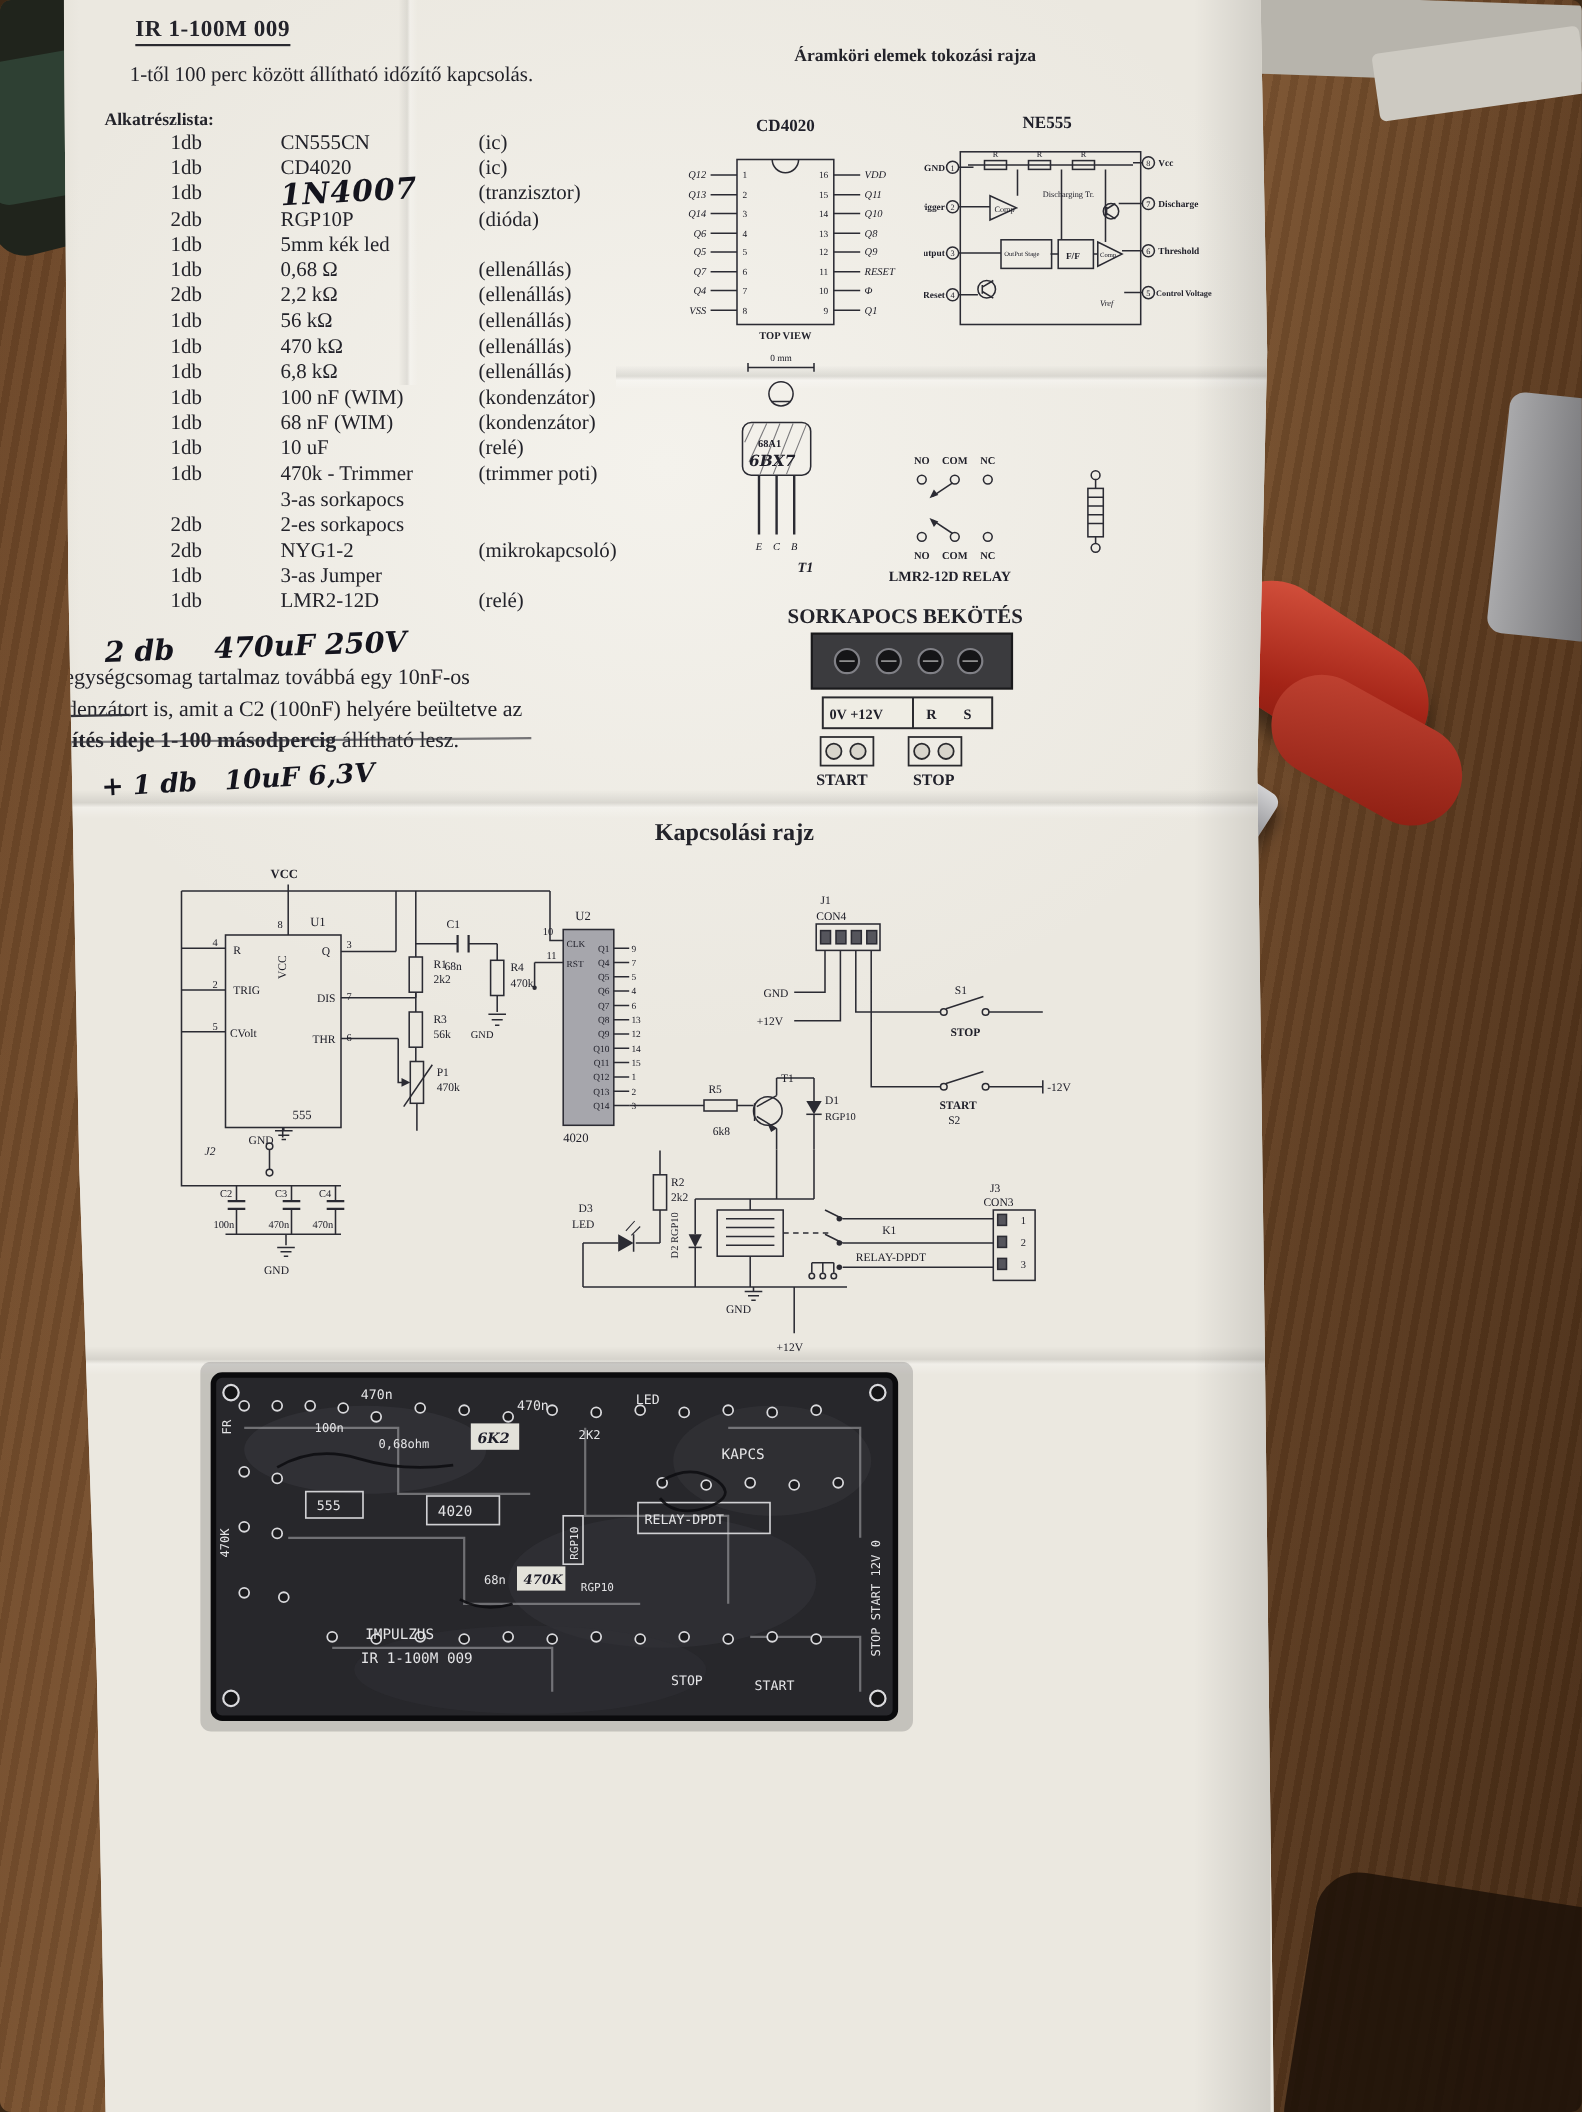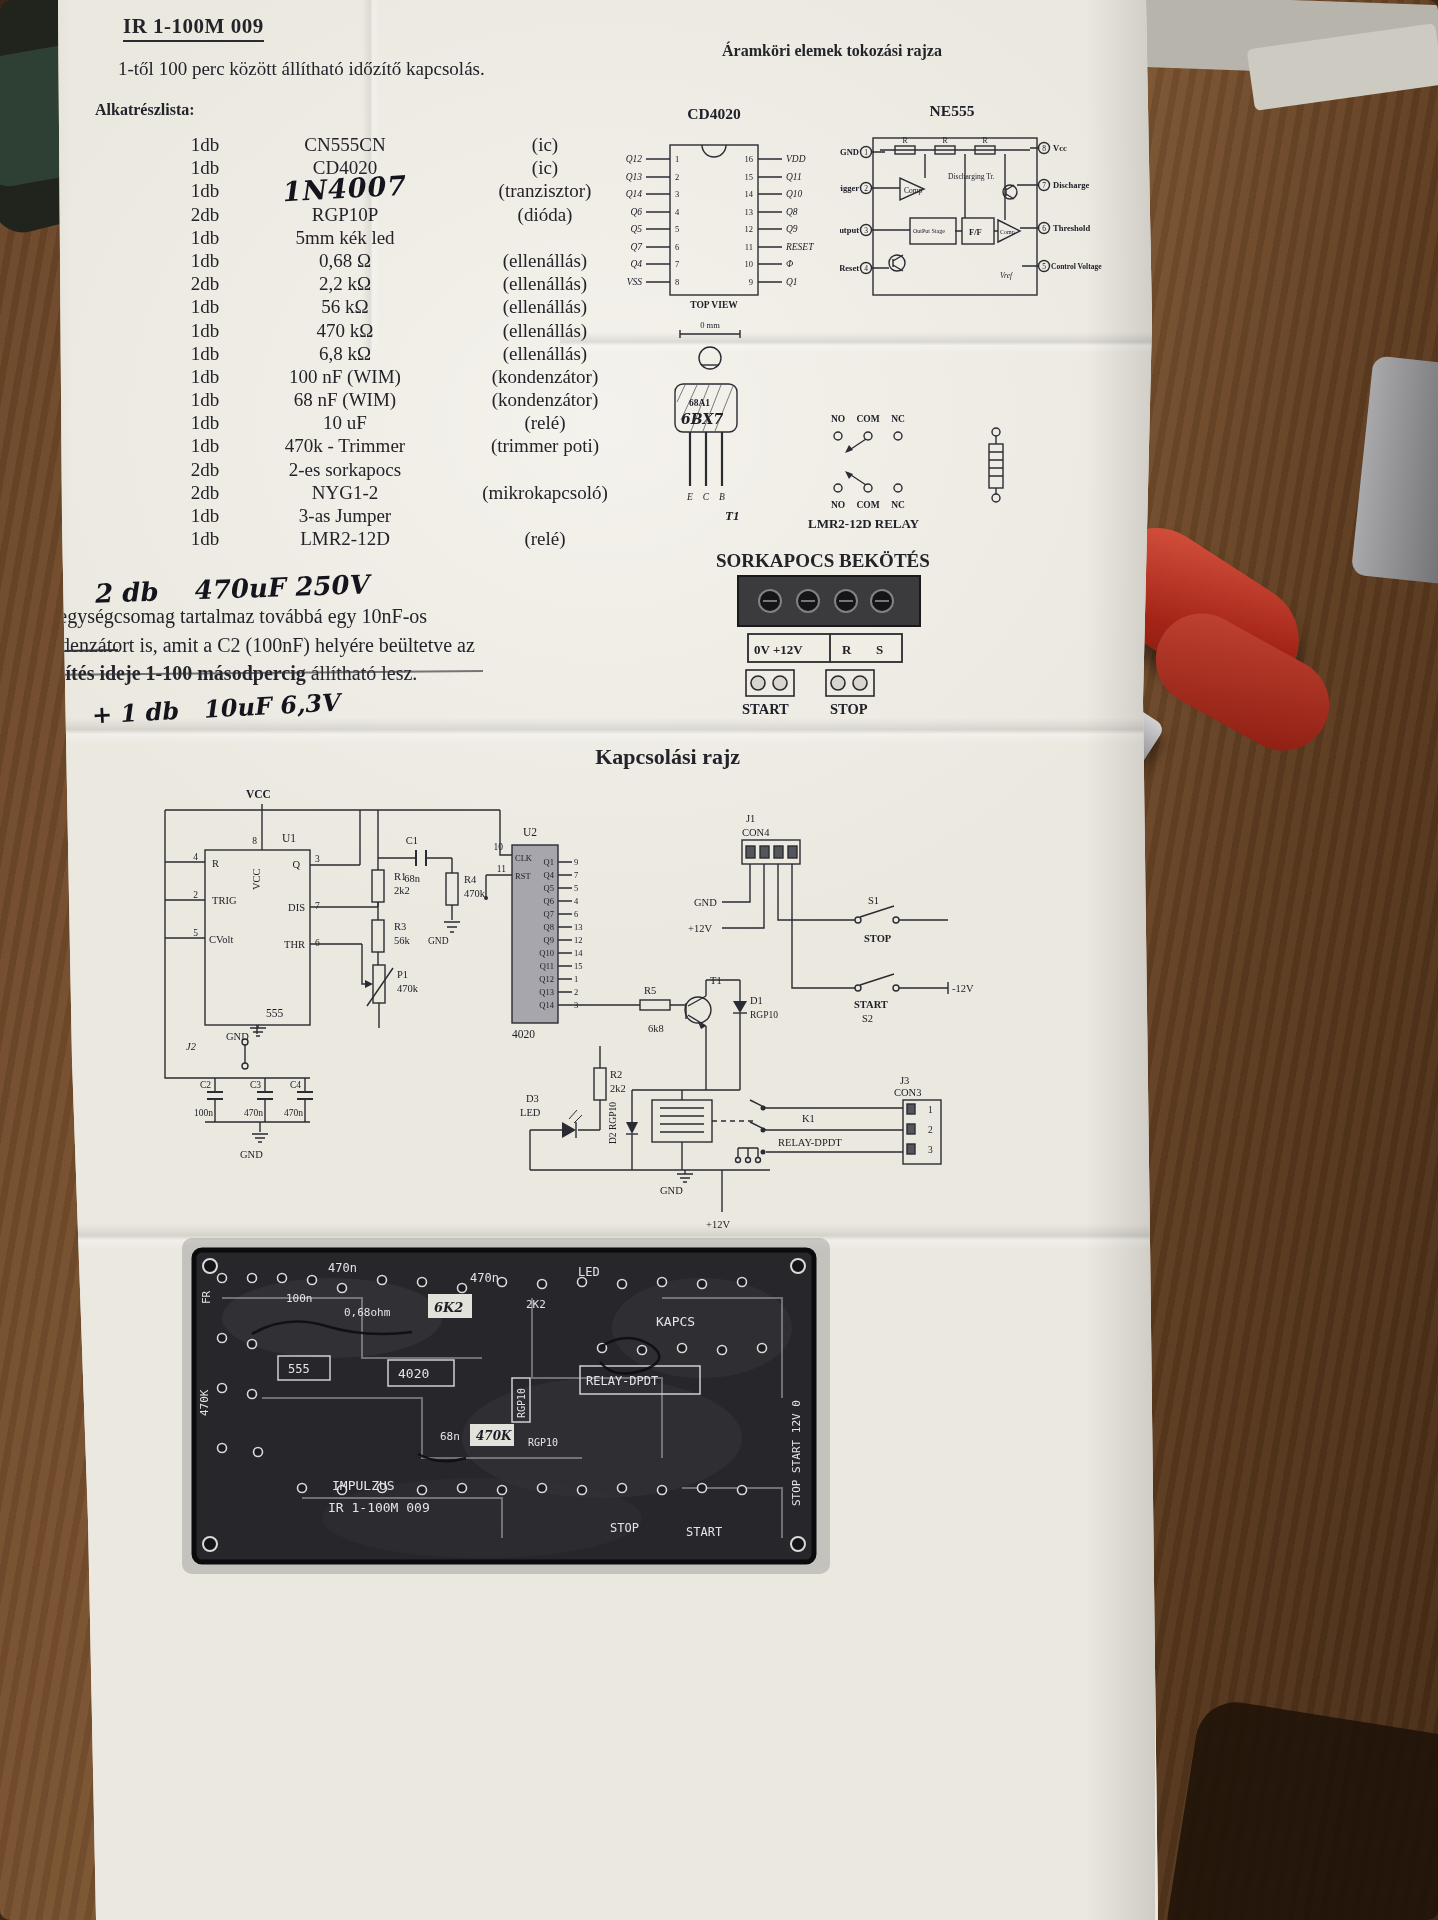--- a/index.html
+++ b/index.html
@@ -66,21 +66,21 @@
     <div class="crease ch abs" style="left:0;top:718px;width:1160px;height:26px;"></div>
     <div class="crease ch abs" style="left:0;top:1224px;width:1160px;height:26px;"></div>
     <div class="crease cv abs" style="left:362px;top:0;width:18px;height:350px;"></div>
     <div class="crease abs" style="left:1085px;top:0;width:70px;height:1920px;background:linear-gradient(to right,rgba(0,0,0,0),rgba(0,0,0,.12));"></div>
 
     <div class="abs title" style="left:123px;top:14px;">IR 1-100M 009</div>
     <div class="abs sub" style="left:118px;top:58px;">1-től 100 perc között állítható időzítő kapcsolás.</div>
     <div class="abs h2" style="left:722px;top:42px;">Áramköri elemek tokozási rajza</div>
 
     <div class="abs h2" style="left:95px;top:101px;">Alkatrészlista:</div>
-    <div class="abs plist" style="left:95px;top:133px;text-align:center;">
+    <div class="abs plist" style="left:95px;top:118px;">
       <div class="prow">
           <span class="q">1db</span>
           <span>CN555CN</span>
           <span>(ic)</span>
         </div>
       <div class="prow">
           <span class="q">1db</span>
           <span>CD4020</span>
           <span>(ic)</span>
         </div>
@@ -136,20 +136,25 @@
         </div>
       <div class="prow">
           <span class="q">1db</span>
           <span>10 uF</span>
           <span>(relé)</span>
         </div>
       <div class="prow">
           <span class="q">1db</span>
           <span>470k - Trimmer</span>
           <span>(trimmer poti)</span>
+        </div>
+      <div class="prow">
+          <span class="q"></span>
+          <span>3-as sorkapocs</span>
+          <span></span>
         </div>
       <div class="prow">
           <span class="q">2db</span>
           <span>2-es sorkapocs</span>
           <span></span>
         </div>
       <div class="prow">
           <span class="q">2db</span>
           <span>NYG1-2</span>
           <span>(mikrokapcsoló)</span>

